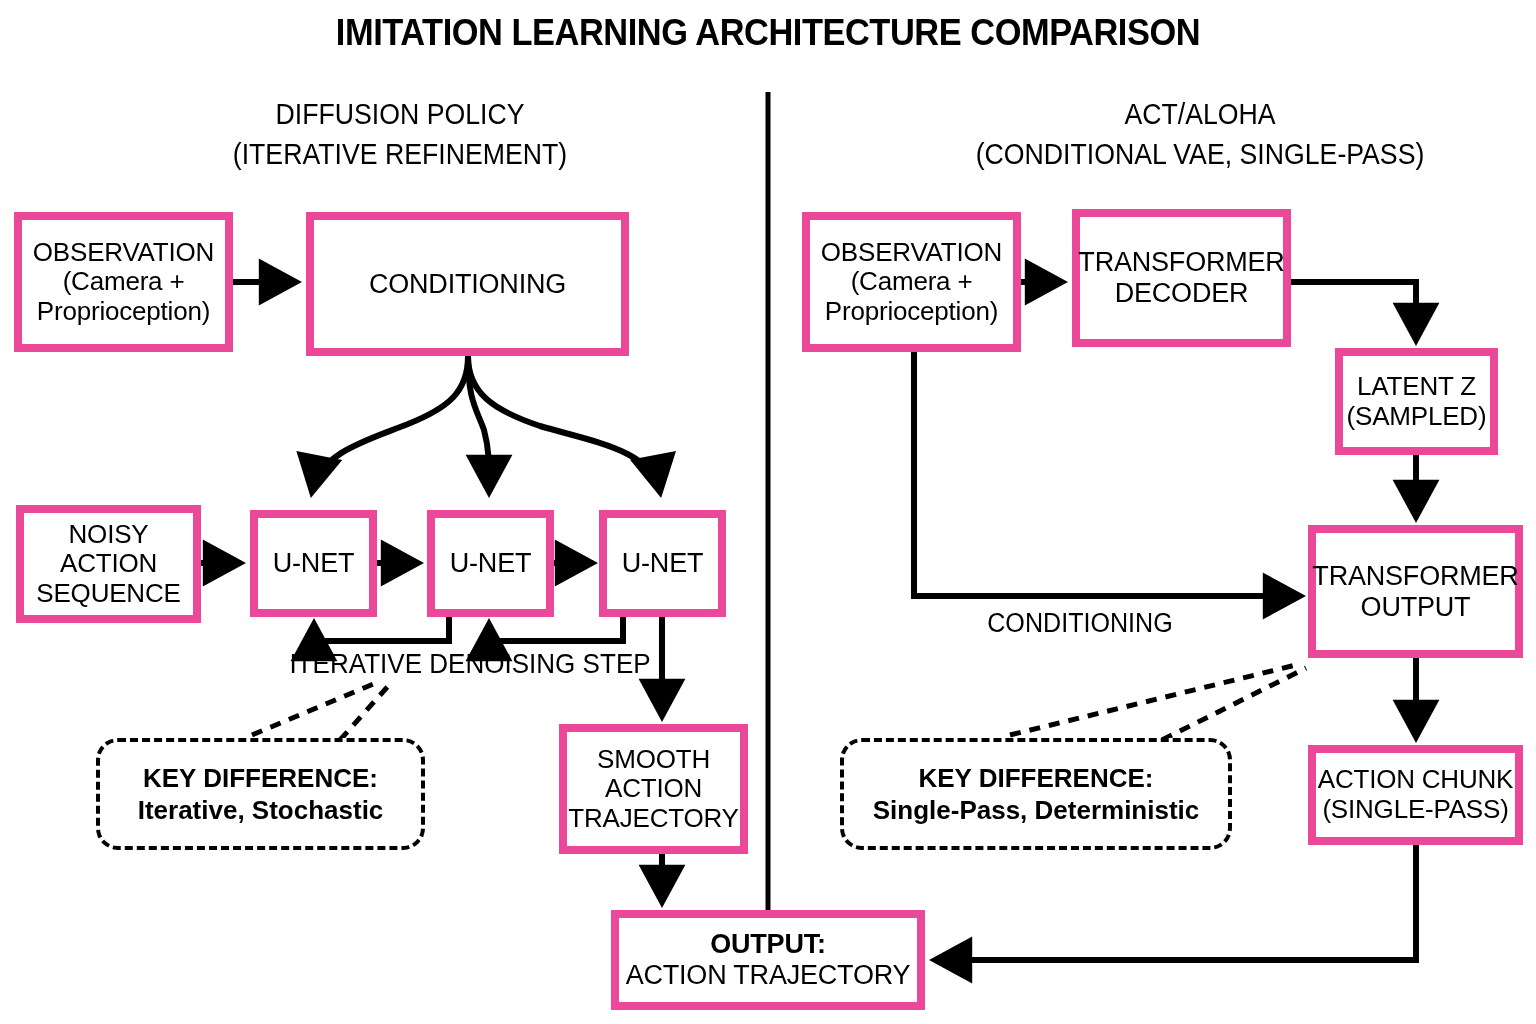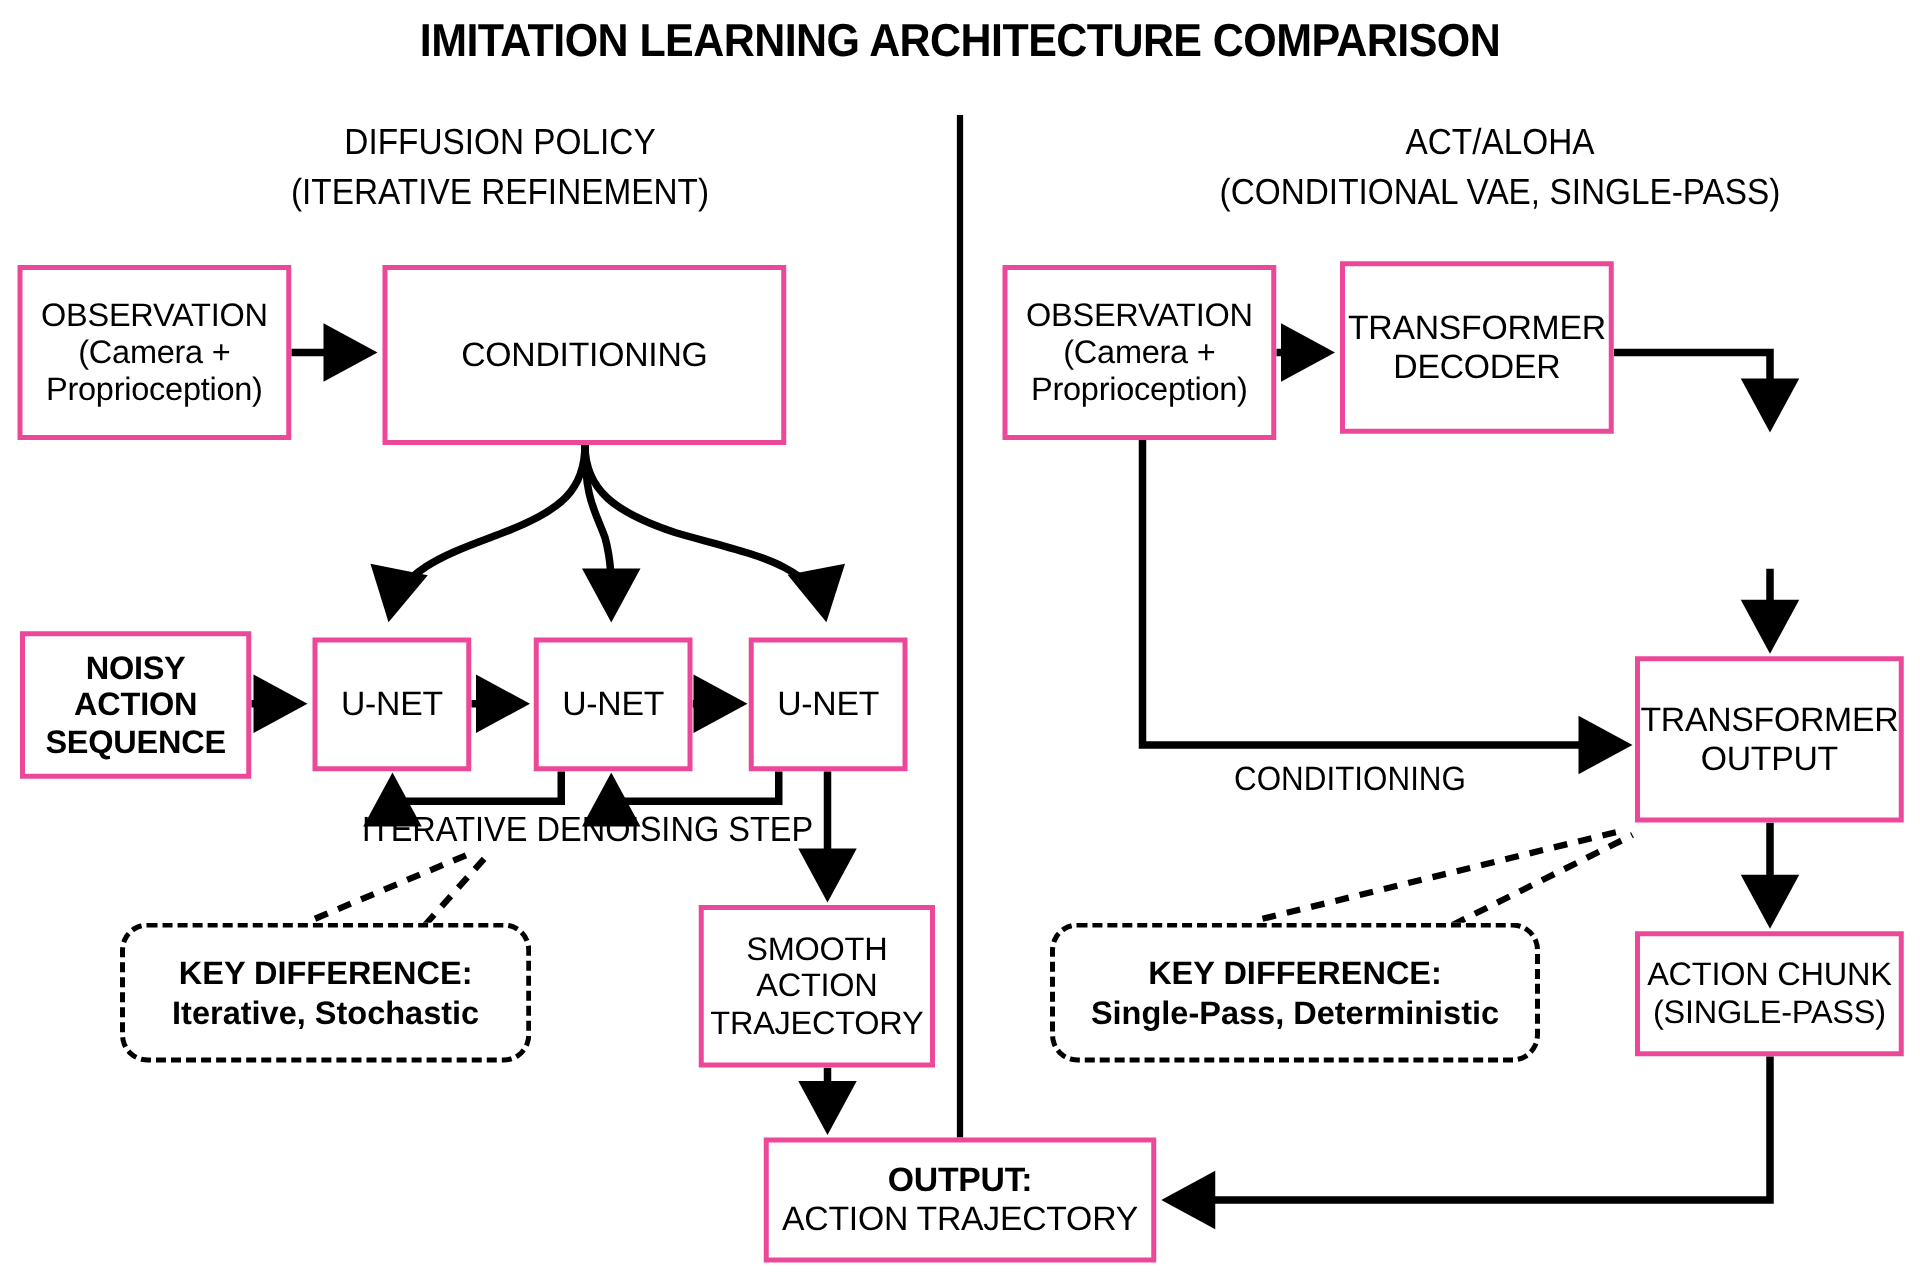--- a/index.html
+++ b/index.html
@@ -21,21 +21,21 @@
     position: absolute;
     left: 0;
     top: 0;
     width: 1536px;
     height: 1024px;
     pointer-events: none;
   }
   .node {
     position: absolute;
     box-sizing: border-box;
-    border: 4px solid #ec4899;
+    border: 8px solid #ec4899;
     background: #ffffff;
     display: flex;
     flex-direction: column;
     align-items: center;
     justify-content: center;
     text-align: center;
     color: #000000;
     line-height: 1.14;
     letter-spacing: -0.2px;
     z-index: 3;
@@ -141,21 +141,21 @@
   <div class="node" style="left:14px; top:212px; width:219px; height:140px; font-size:26px;">
     <span class="ln">OBSERVATION</span>
     <span class="ln">(Camera +</span>
     <span class="ln">Proprioception)</span>
   </div>
 
   <div class="node" style="left:306px; top:212px; width:323px; height:144px; font-size:27px;">
     <span class="ln">CONDITIONING</span>
   </div>
 
-  <div class="node" style="left:16px; top:505px; width:185px; height:118px; font-size:26px;font-weight:bold;">
+  <div class="node" style="left:16px; top:505px; width:185px; height:118px; font-size:26px;">
     <span class="ln">NOISY</span>
     <span class="ln">ACTION</span>
     <span class="ln">SEQUENCE</span>
   </div>
 
   <div class="node" style="left:250px; top:510px; width:127px; height:107px; font-size:27px;">
     <span class="ln">U-NET</span>
   </div>
 
   <div class="node" style="left:427px; top:510px; width:127px; height:107px; font-size:27px;">
@@ -183,20 +183,24 @@
     <span class="ln">OBSERVATION</span>
     <span class="ln">(Camera +</span>
     <span class="ln">Proprioception)</span>
   </div>
 
   <div class="node" style="left:1072px; top:209px; width:219px; height:138px; font-size:27px;">
     <span class="ln">TRANSFORMER</span>
     <span class="ln">DECODER</span>
   </div>
 
+  <div class="node" style="left:1335px; top:348px; width:163px; height:107px; font-size:26px;">
+    <span class="ln">LATENT Z</span>
+    <span class="ln">(SAMPLED)</span>
+  </div>
 
   <div class="node" style="left:1308px; top:525px; width:215px; height:133px; font-size:27px;">
     <span class="ln">TRANSFORMER</span>
     <span class="ln">OUTPUT</span>
   </div>
 
   <div class="freetext" style="left:920px; top:608px; width:320px; font-size:27px; transform:scaleX(0.93); transform-origin:center top;">CONDITIONING</div>
 
   <div class="callout" style="left:840px; top:738px; width:392px; height:112px; font-size:26px;">
     <span class="ln">KEY DIFFERENCE:</span>

